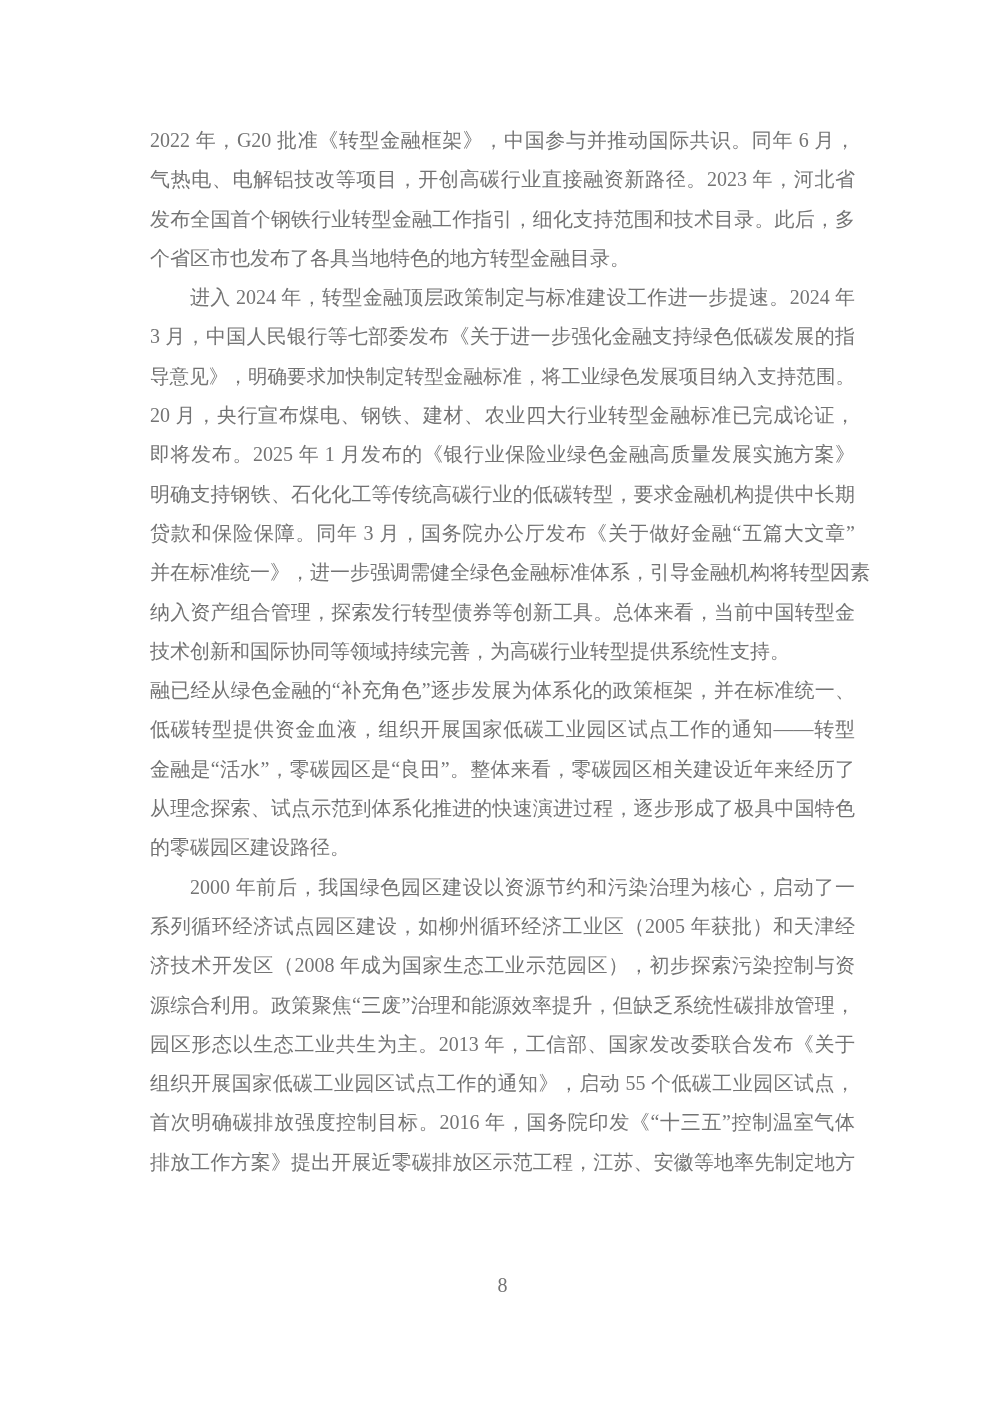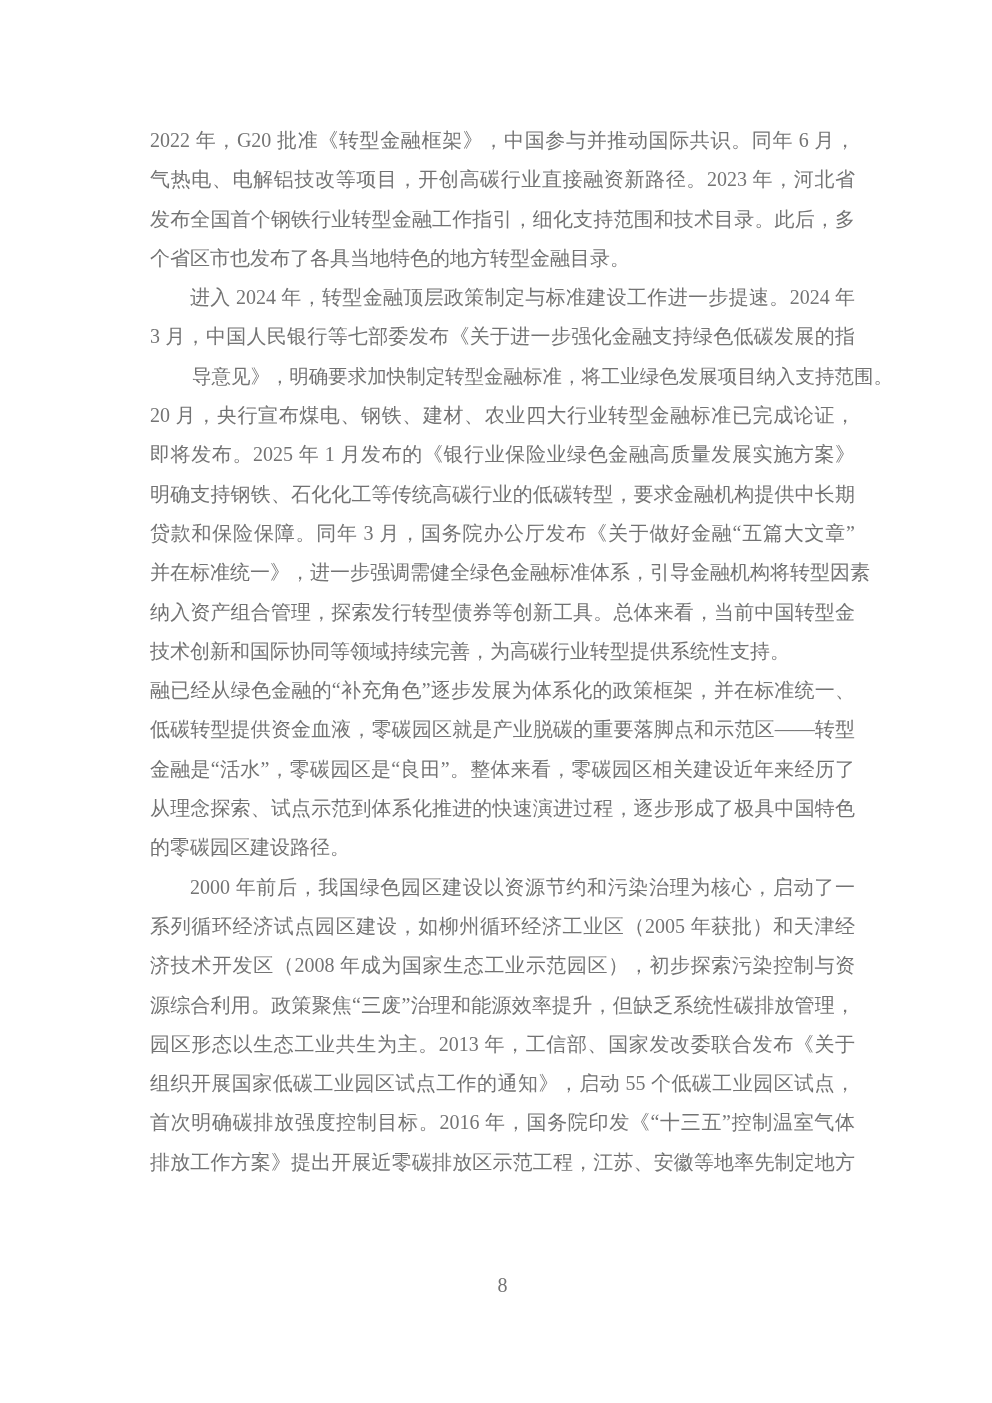--- a/index.html
+++ b/index.html
@@ -59,32 +59,32 @@
   <div class="doc-body" id="doc-body">
       <div class="paragraph">
         <div class="line fill">2022 年，G20 批准《转型金融框架》，中国参与并推动国际共识。同年 6 月，</div>
         <div class="line fill">气热电、电解铝技改等项目，开创高碳行业直接融资新路径。2023 年，河北省</div>
         <div class="line fill">发布全国首个钢铁行业转型金融工作指引，细化支持范围和技术目录。此后，多</div>
         <div class="line">个省区市也发布了各具当地特色的地方转型金融目录。</div>
       </div>
       <div class="paragraph">
         <div class="line fill indent">进入 2024 年，转型金融顶层政策制定与标准建设工作进一步提速。2024 年</div>
         <div class="line fill">3 月，中国人民银行等七部委发布《关于进一步强化金融支持绿色低碳发展的指</div>
-        <div class="line fill" style="font-size: 19.48px; margin-left: 42px;">导意见》，明确要求加快制定转型金融标准，将工业绿色发展项目纳入支持范围。</div>
+        <div class="line fill" style="font-size: 19.48px;">导意见》，明确要求加快制定转型金融标准，将工业绿色发展项目纳入支持范围。</div>
         <div class="line fill">20 月，央行宣布煤电、钢铁、建材、农业四大行业转型金融标准已完成论证，</div>
         <div class="line fill">即将发布。2025 年 1 月发布的《银行业保险业绿色金融高质量发展实施方案》</div>
         <div class="line fill">明确支持钢铁、石化化工等传统高碳行业的低碳转型，要求金融机构提供中长期</div>
         <div class="line fill">贷款和保险保障。同年 3 月，国务院办公厅发布《关于做好金融“五篇大文章”</div>
         <div class="line fill">并在标准统一》，进一步强调需健全绿色金融标准体系，引导金融机构将转型因素</div>
         <div class="line fill">纳入资产组合管理，探索发行转型债券等创新工具。总体来看，当前中国转型金</div>
         <div class="line">技术创新和国际协同等领域持续完善，为高碳行业转型提供系统性支持。</div>
         <div class="line fill">融已经从绿色金融的“补充角色”逐步发展为体系化的政策框架，并在标准统一、</div>
       </div>
       <div class="paragraph">
-        <div class="line fill">低碳转型提供资金血液，零碳园区就是产业脱碳的重要落脚点和示范区——转型</div>
+        <div class="line fill">低碳转型提供资金血液，组织开展国家低碳工业园区试点工作的通知——转型</div>
         <div class="line fill">金融是“活水”，零碳园区是“良田”。整体来看，零碳园区相关建设近年来经历了</div>
         <div class="line fill">从理念探索、试点示范到体系化推进的快速演进过程，逐步形成了极具中国特色</div>
         <div class="line">的零碳园区建设路径。</div>
       </div>
       <div class="paragraph">
         <div class="line fill indent">2000 年前后，我国绿色园区建设以资源节约和污染治理为核心，启动了一</div>
         <div class="line fill">系列循环经济试点园区建设，如柳州循环经济工业区（2005 年获批）和天津经</div>
         <div class="line fill">济技术开发区（2008 年成为国家生态工业示范园区），初步探索污染控制与资</div>
         <div class="line fill">源综合利用。政策聚焦“三废”治理和能源效率提升，但缺乏系统性碳排放管理，</div>
         <div class="line fill">园区形态以生态工业共生为主。2013 年，工信部、国家发改委联合发布《关于</div>

